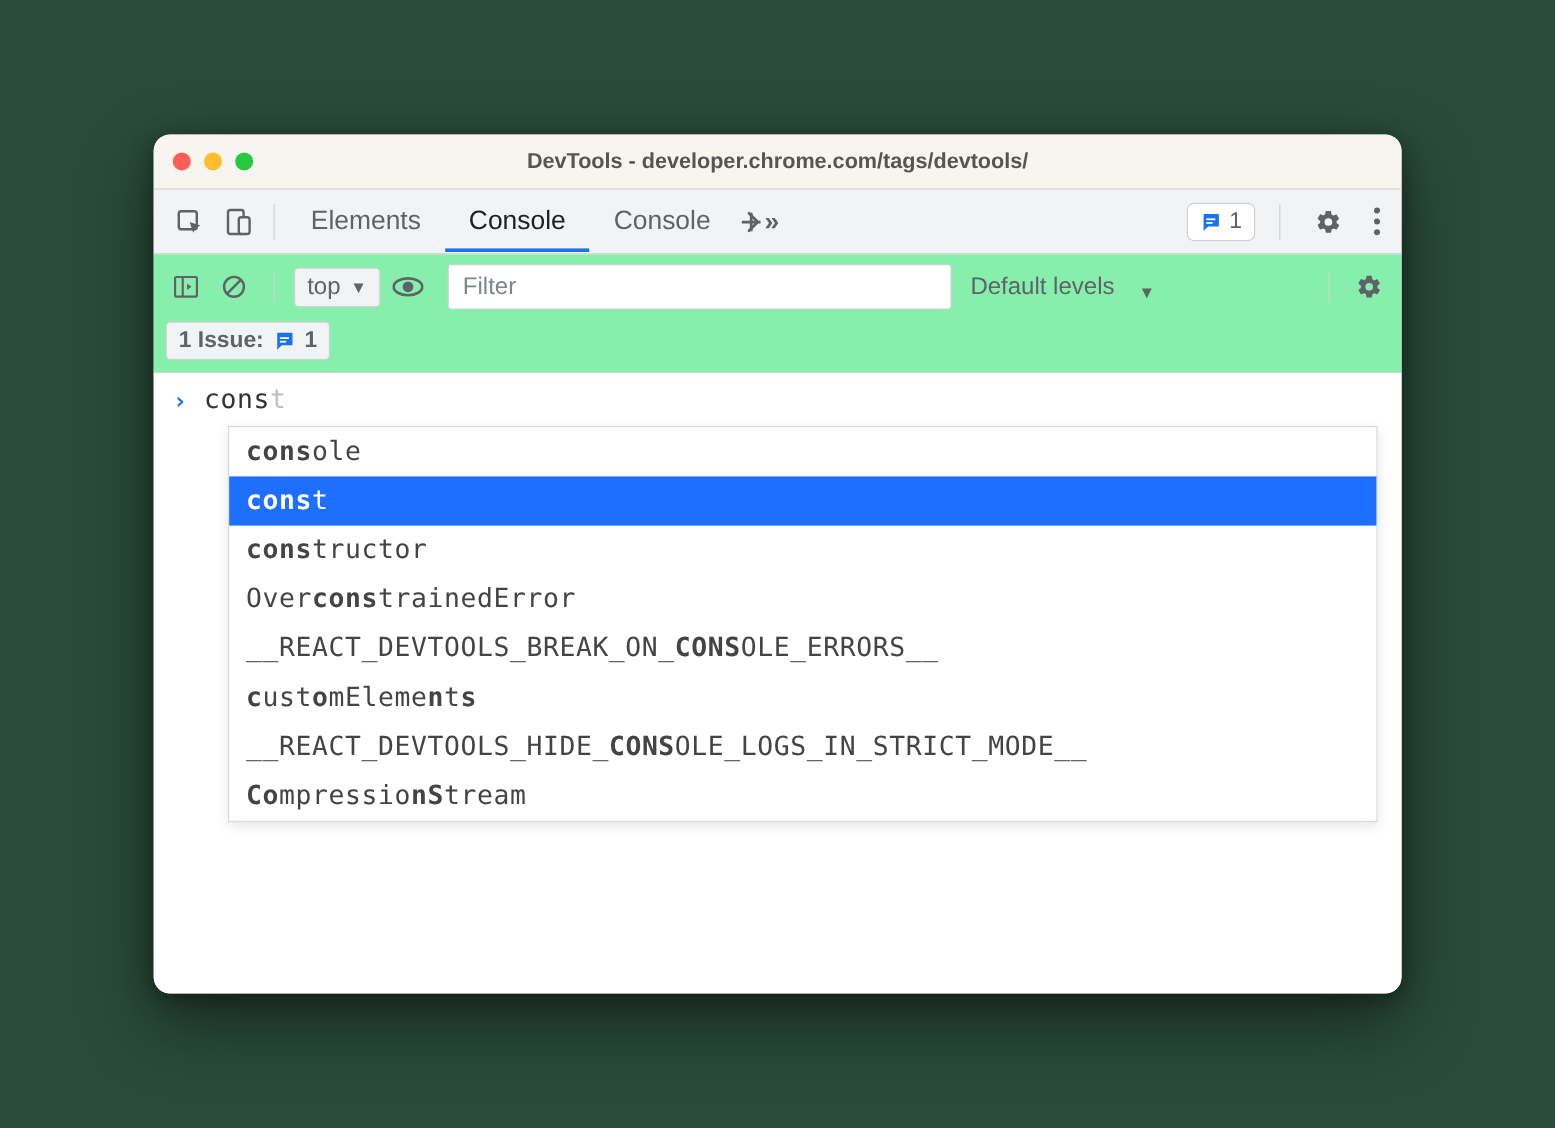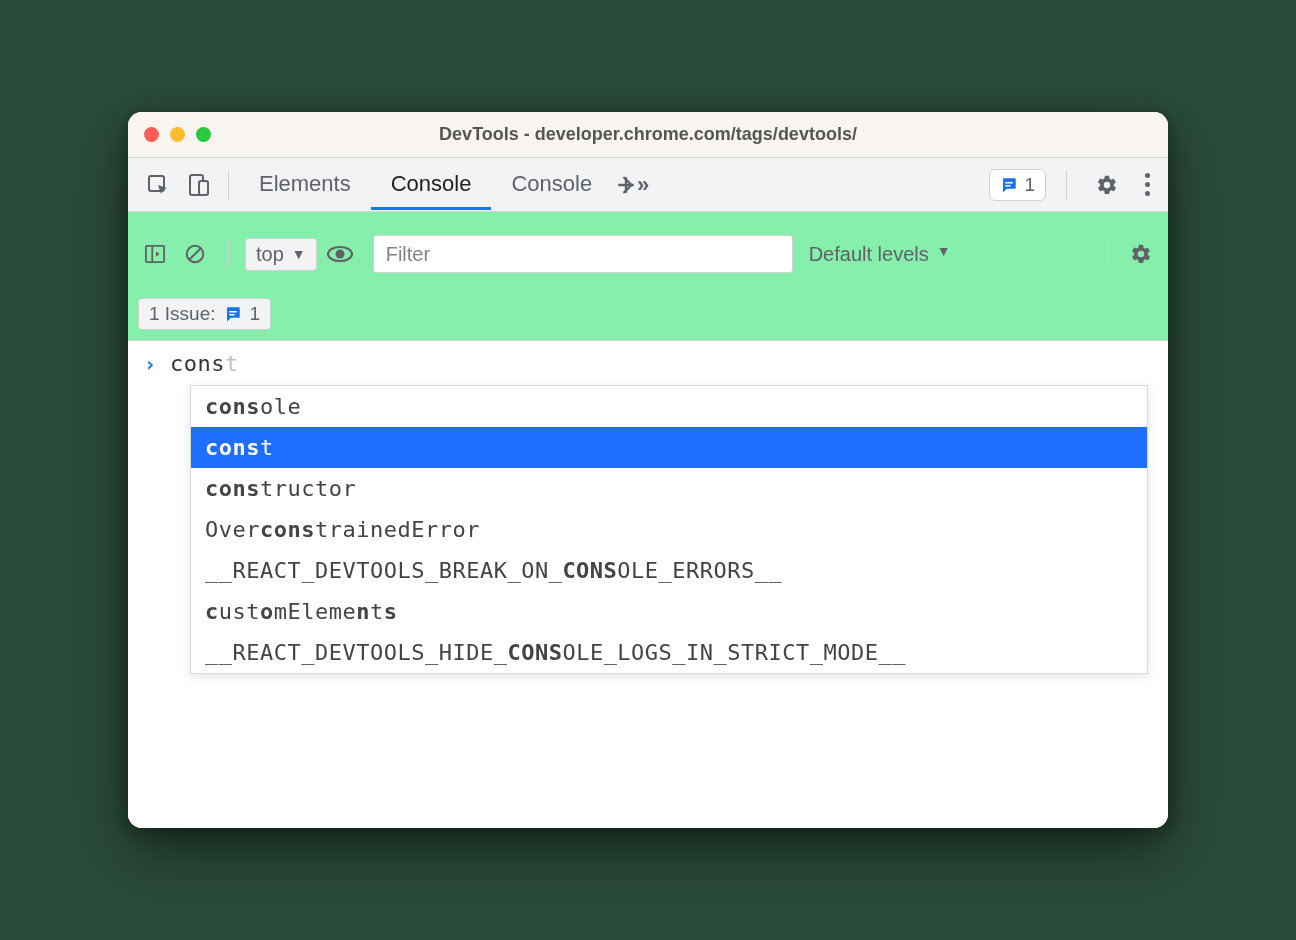--- a/index.html
+++ b/index.html
@@ -75,29 +75,29 @@
     font-size:20px; color:#5f6368;
   }
   .subrow1 { display:flex; align-items:center; gap:6px; }
   .sbicon { width:34px; height:30px; display:flex; align-items:center; justify-content:center; cursor:pointer; }
   .ctx {
     border:1px solid #cfd2d5; border-radius:4px; background:#f1f3f4;
     padding:4px 10px; display:flex; align-items:center; gap:8px; cursor:pointer;
   }
   .tri { font-size:14px; color:#5f6368; }
   .filter {
-    flex:0 0 auto; margin: 15px 10px;
+    flex:0 0 auto; margin: 0 10px;
   }
   .filter input {
     width: 420px; height:38px; border:1px solid #cfd2d5; border-radius:3px;
     background:#fff; padding:0 12px; font-size:20px; color:#333; outline:none;
   }
   .filter input::placeholder { color:#808589; }
-  .levels { display:flex; align-items:flex-start; gap:8px; cursor:pointer; margin-right:6px; }
-  .subrow2 { display:flex; }
+  .levels { display:flex; align-items:flex-end; gap:20px; cursor:pointer; margin-right:6px; }
+  .subrow2 { display:flex;font-weight:bold; }
   .issuebox {
     display:flex; align-items:center; gap:8px;
     border:1px solid #cfd2d5; border-radius:4px; background:#f1f3f4;
     padding:4px 10px; font-size:19px; color:#5f6368; cursor:pointer;
   }
 
   .console-body { position:relative; flex:1; background:#fff; font-family: Menlo, Consolas, monospace; }
   .prompt-row { display:flex; align-items:center; gap:14px; padding:10px 16px 4px 16px; }
   .prompt-caret { color:#1a73e8; font-weight:800; font-size:20px; }
   .typed { font-size:22px; color:#333; letter-spacing:.5px; }
@@ -244,16 +244,17 @@
     </div>
 
     <div class="ac" id="autocomplete">
         <div class="ac-item"><b>cons</b><span>ole</span></div>
         <div class="ac-item sel"><b>cons</b><span>t</span></div>
         <div class="ac-item"><b>cons</b><span>tructor</span></div>
         <div class="ac-item"><span>Over</span><b>cons</b><span>trainedError</span></div>
         <div class="ac-item"><span>__REACT_DEVTOOLS_BREAK_ON_</span><b>CONS</b><span>OLE_ERRORS__</span></div>
         <div class="ac-item"><b>c</b><span>ust</span><b>o</b><span>mEleme</span><b>n</b><span>t</span><b>s</b></div>
         <div class="ac-item"><span>__REACT_DEVTOOLS_HIDE_</span><b>CONS</b><span>OLE_LOGS_IN_STRICT_MODE__</span></div>
+        <div class="ac-item"><b>Co</b><span>mpressio</span><b>nS</b><span>tream</span></div>
       </div>
   </div>
 
 </div>
 
 </body></html>

